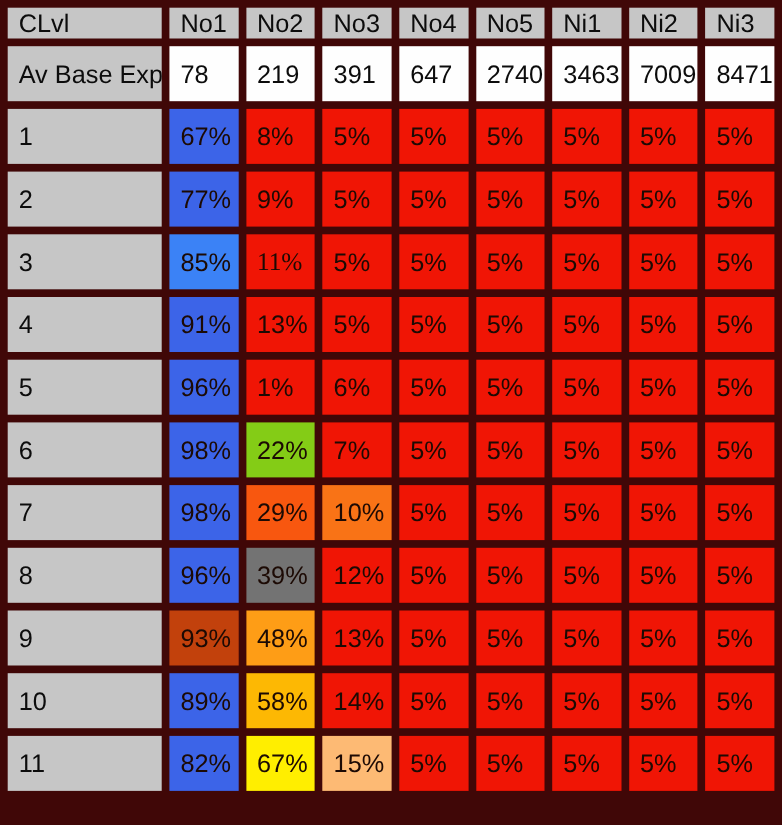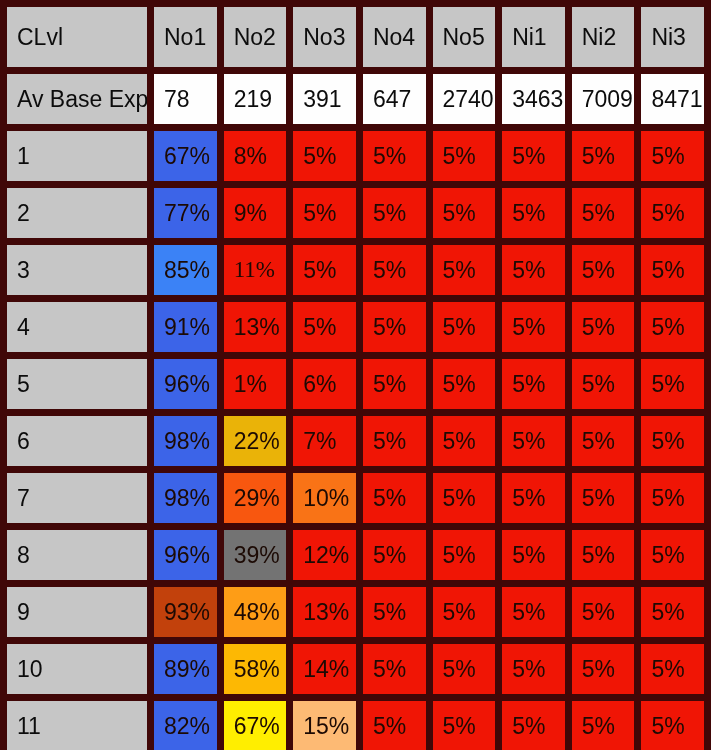--- a/index.html
+++ b/index.html
@@ -19,21 +19,21 @@
   }
   td {
     height: 50px;
     vertical-align: middle;
     padding: 0 0 0 10px;
     font-size: 23px;
     color: #121212;
     white-space: nowrap;
     overflow: hidden;
   }
-  tr.header-row td { height: 60px; font-size: 23px; }
+  tr.header-row td { height: 28px; font-size: 23px; }
   td.hdr   { background: #c6c6c6; color: #0c0c0c; }
   td.expv  { background: #fefefe; color: #0c0c0c; }
   td.pct   { color: #1c0a04; }
   col.lvlcol { width: 140px; }
 </style>
 </head>
 <body>
 
 <table class="exp-table">
   <colgroup>
@@ -121,21 +121,21 @@
         <td class="pct" style="background: rgb(240, 21, 5);">6%</td>
         <td class="pct" style="background: rgb(240, 21, 5);">5%</td>
         <td class="pct" style="background: rgb(240, 21, 5);">5%</td>
         <td class="pct" style="background: rgb(240, 21, 5);">5%</td>
         <td class="pct" style="background: rgb(240, 21, 5);">5%</td>
         <td class="pct" style="background: rgb(240, 21, 5);">5%</td>
       </tr>
       <tr>
         <td class="hdr">6</td>
         <td class="pct" style="background: rgb(60, 100, 232);">98%</td>
-        <td class="pct" style="background: #eab308;">22%</td>
+        <td class="pct" style="background: #84cc16;">22%</td>
         <td class="pct" style="background: rgb(240, 21, 5);">7%</td>
         <td class="pct" style="background: rgb(240, 21, 5);">5%</td>
         <td class="pct" style="background: rgb(240, 21, 5);">5%</td>
         <td class="pct" style="background: rgb(240, 21, 5);">5%</td>
         <td class="pct" style="background: rgb(240, 21, 5);">5%</td>
         <td class="pct" style="background: rgb(240, 21, 5);">5%</td>
       </tr>
       <tr>
         <td class="hdr">7</td>
         <td class="pct" style="background: rgb(60, 100, 232);">98%</td>

